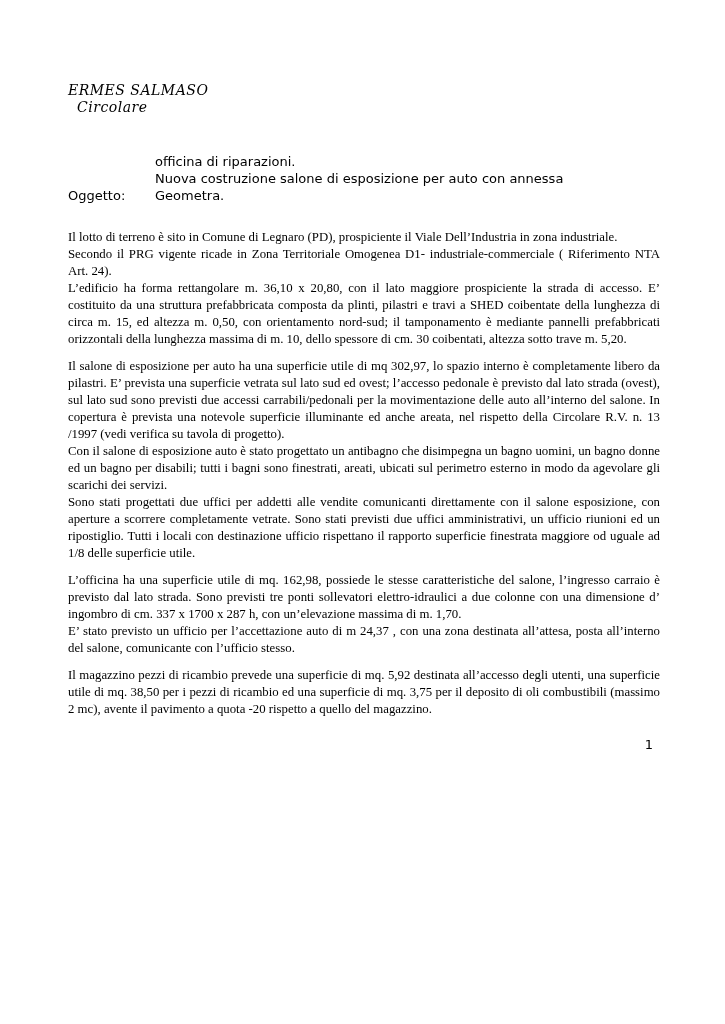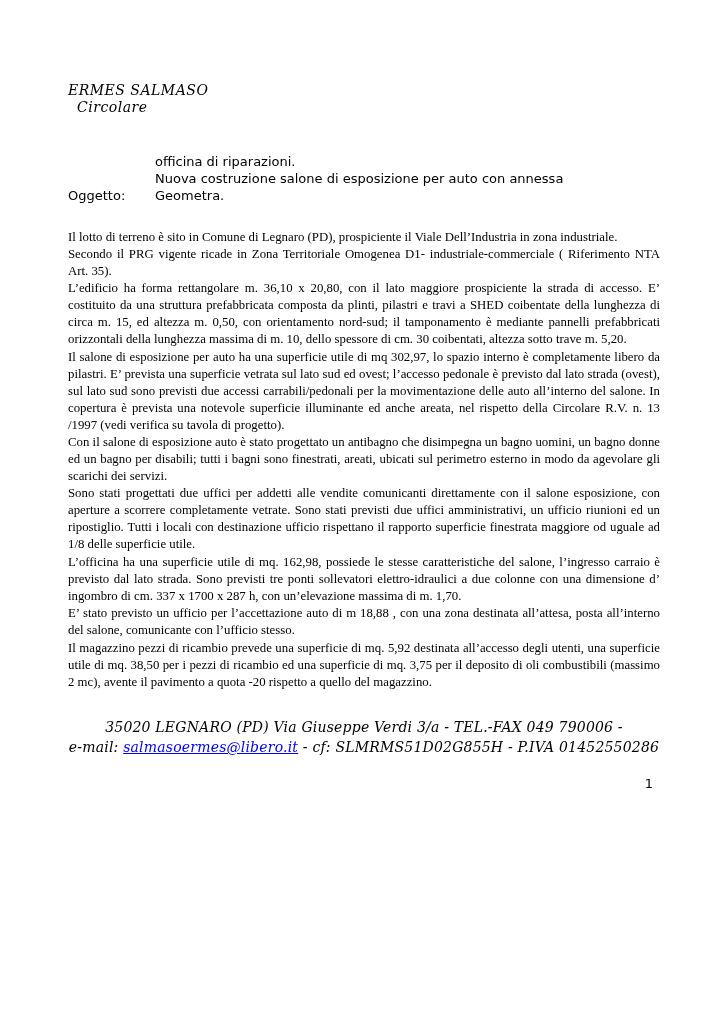--- a/index.html
+++ b/index.html
@@ -52,21 +52,21 @@
     text-align: justify;
     font-family: Liberation Serif, serif;
   }
   .doc-body p {
     margin: 0;
   }
   .pgroup {
     margin: 0;
   }
   .pgroup.gap {
-    margin-top: 1px;
+    margin-top: 10px;
   }
   
   .doc-footer {
     margin-top: 26px;
     text-align: center;
     font-family: "DejaVu Serif", "Liberation Serif", serif;
     font-style: italic;
     font-size: 14px;
     line-height: 20px;
     letter-spacing: 0.2px;
@@ -101,41 +101,37 @@
       <div>officina di riparazioni.</div>
       <div>Nuova costruzione salone di esposizione per auto con annessa</div>
       <div>Geometra.</div>
     </div>
   </div>
 
   <div class="doc-body">
 
     <div class="pgroup">
       <p>Il lotto di terreno è sito in Comune di Legnaro (PD), prospiciente il Viale Dell’Industria in zona industriale.</p>
-      <p>Secondo il PRG vigente ricade in Zona Territoriale Omogenea  D1- industriale-commerciale ( Riferimento NTA Art. 35).</p>
+      <p>Secondo il PRG vigente ricade in Zona Territoriale Omogenea  D1- industriale-commerciale ( Riferimento NTA Art. 24).</p>
       <p>L’edificio ha forma rettangolare m. 36,10 x 20,80, con il lato maggiore prospiciente la strada di accesso. E’ costituito da una struttura prefabbricata composta da plinti, pilastri e travi a SHED coibentate della lunghezza di circa m. 15, ed altezza m. 0,50, con orientamento nord-sud; il tamponamento è mediante pannelli prefabbricati orizzontali della lunghezza massima di m. 10, dello spessore di cm. 30 coibentati, altezza sotto trave m. 5,20.</p>
     </div>
 
     <div class="pgroup gap">
       <p>Il salone di esposizione per auto ha una superficie utile di mq 302,97, lo spazio interno è completamente libero da pilastri. E’ prevista una superficie vetrata sul lato sud ed ovest;  l’accesso pedonale è previsto dal lato strada (ovest), sul lato sud sono previsti due accessi carrabili/pedonali per la movimentazione delle auto all’interno del salone. In copertura è prevista una notevole superficie illuminante ed anche areata, nel rispetto della Circolare R.V. n. 13 /1997 (vedi verifica su tavola di progetto).</p>
       <p>Con il salone di esposizione auto è stato progettato un antibagno che disimpegna un bagno uomini, un bagno donne ed un bagno per disabili; tutti i bagni sono finestrati, areati, ubicati sul perimetro esterno in modo da agevolare gli scarichi dei servizi.</p>
       <p>Sono stati progettati due uffici per addetti alle vendite comunicanti direttamente con il salone esposizione, con aperture a scorrere completamente vetrate. Sono stati previsti due uffici amministrativi, un ufficio riunioni ed un ripostiglio. Tutti i locali con destinazione ufficio rispettano il rapporto superficie finestrata maggiore od uguale ad 1/8 delle superficie utile.</p>
     </div>
 
     <div class="pgroup gap">
       <p>L’officina ha una superficie utile di mq. 162,98, possiede le stesse caratteristiche del salone, l’ingresso carraio è previsto dal lato strada. Sono previsti tre ponti sollevatori elettro-idraulici a due colonne con una dimensione d’ ingombro di cm. 337 x 1700 x 287 h, con un’elevazione massima di m. 1,70.</p>
-      <p>E’ stato previsto un ufficio per l’accettazione auto di m 18,88 , con una zona destinata all’attesa, posta all’interno del salone, comunicante con l’ufficio stesso.</p>
+      <p>E’ stato previsto un ufficio per l’accettazione auto di m 24,37 , con una zona destinata all’attesa, posta all’interno del salone, comunicante con l’ufficio stesso.</p>
     </div>
 
     <div class="pgroup gap">
       <p>Il magazzino pezzi di ricambio prevede una superficie di mq. 5,92 destinata all’accesso degli utenti, una superficie utile di mq. 38,50 per i pezzi di ricambio ed una superficie di mq. 3,75 per il  deposito di oli combustibili (massimo 2 mc), avente il pavimento a quota -20 rispetto a quello del magazzino.</p>
     </div>
 
   </div>
 
-  <div class="doc-footer">
-    <div>35020 LEGNARO (PD) Via Giuseppe Verdi 3/a - TEL.-FAX 049 790006 -</div>
-    <div><span>e-mail: </span><a class="email-link">salmasoermes@libero.it</a><span> - cf: SLMRMS51D02G855H  - P.IVA 01452550286</span></div>
-  </div>
 
   <div class="page-number">1</div>
 
 </div>
 
 </body></html>

